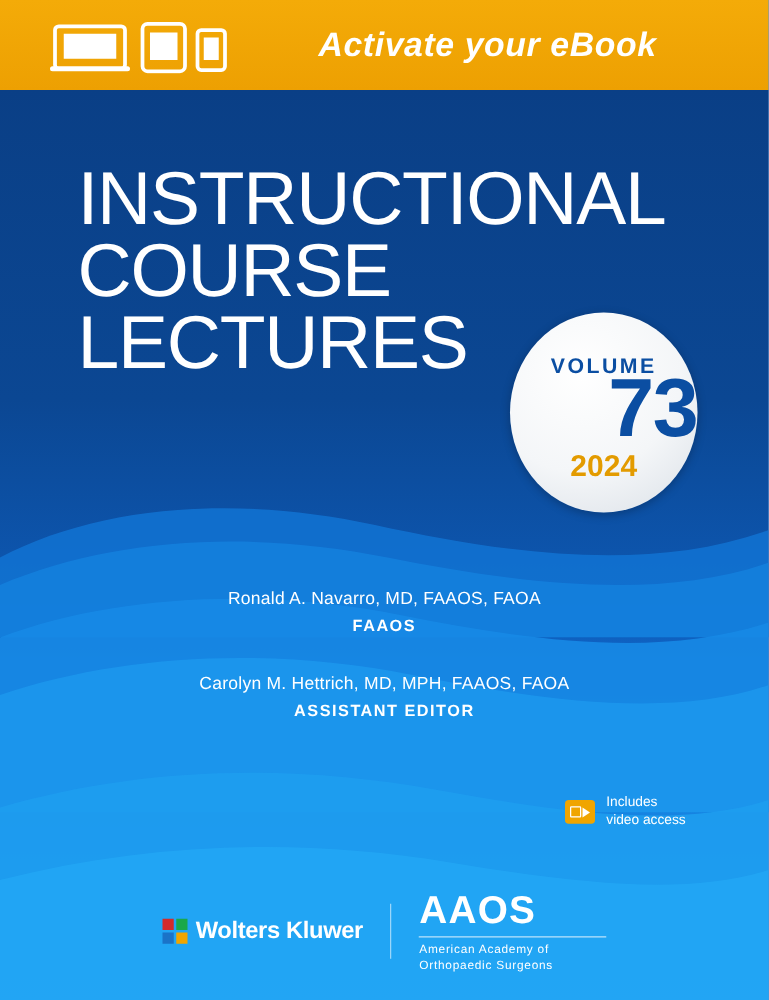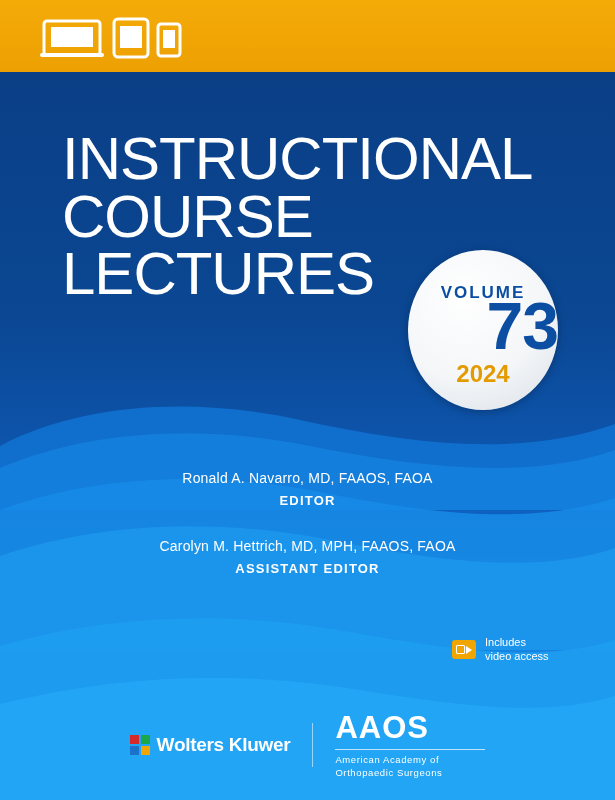--- a/index.html
+++ b/index.html
@@ -282,38 +282,39 @@
   <div class="banner">
     <svg class="devices" viewBox="0 0 150 44">
       <rect x="4" y="6" width="56" height="34" rx="3" fill="none" stroke="#ffffff" stroke-width="3"></rect>
       <rect x="11" y="12" width="42" height="20" fill="#ffffff"></rect>
       <rect x="0" y="38" width="64" height="4" rx="2" fill="#ffffff"></rect>
       <rect x="74" y="4" width="34" height="38" rx="4" fill="none" stroke="#ffffff" stroke-width="3"></rect>
       <rect x="80" y="11" width="22" height="22" fill="#ffffff"></rect>
       <rect x="118" y="9" width="22" height="32" rx="3" fill="none" stroke="#ffffff" stroke-width="3"></rect>
       <rect x="123" y="15" width="12" height="18" fill="#ffffff"></rect>
     </svg>
+    <div class="banner-text">Activate your eBook</div>
   </div>
 
   <div class="title">
     <div class="t1">INSTRUCTIONAL</div>
     <div class="t2">COURSE</div>
     <div class="t3">LECTURES</div>
   </div>
 
   <div class="badge">
     <div class="badge-circle"></div>
     <div class="badge-vol">VOLUME</div>
     <div class="badge-num">73</div>
     <div class="badge-year">2024</div>
   </div>
 
   <div class="editors">
     <div class="ed-name">Ronald A. Navarro, MD, FAAOS, FAOA</div>
-    <div class="ed-role">EDITOR</div>
+    <div class="ed-role">FAAOS</div>
     <div class="ed-gap"></div>
     <div class="ed-name">Carolyn M. Hettrich, MD, MPH, FAAOS, FAOA</div>
     <div class="ed-role">ASSISTANT EDITOR</div>
   </div>
 
   <div class="video-note">
     <div class="video-icon"></div>
     <div class="video-lines">
       <div>Includes</div>
       <div>video access</div>

